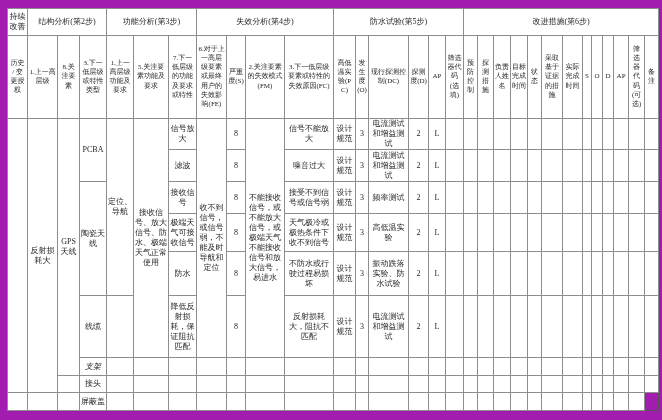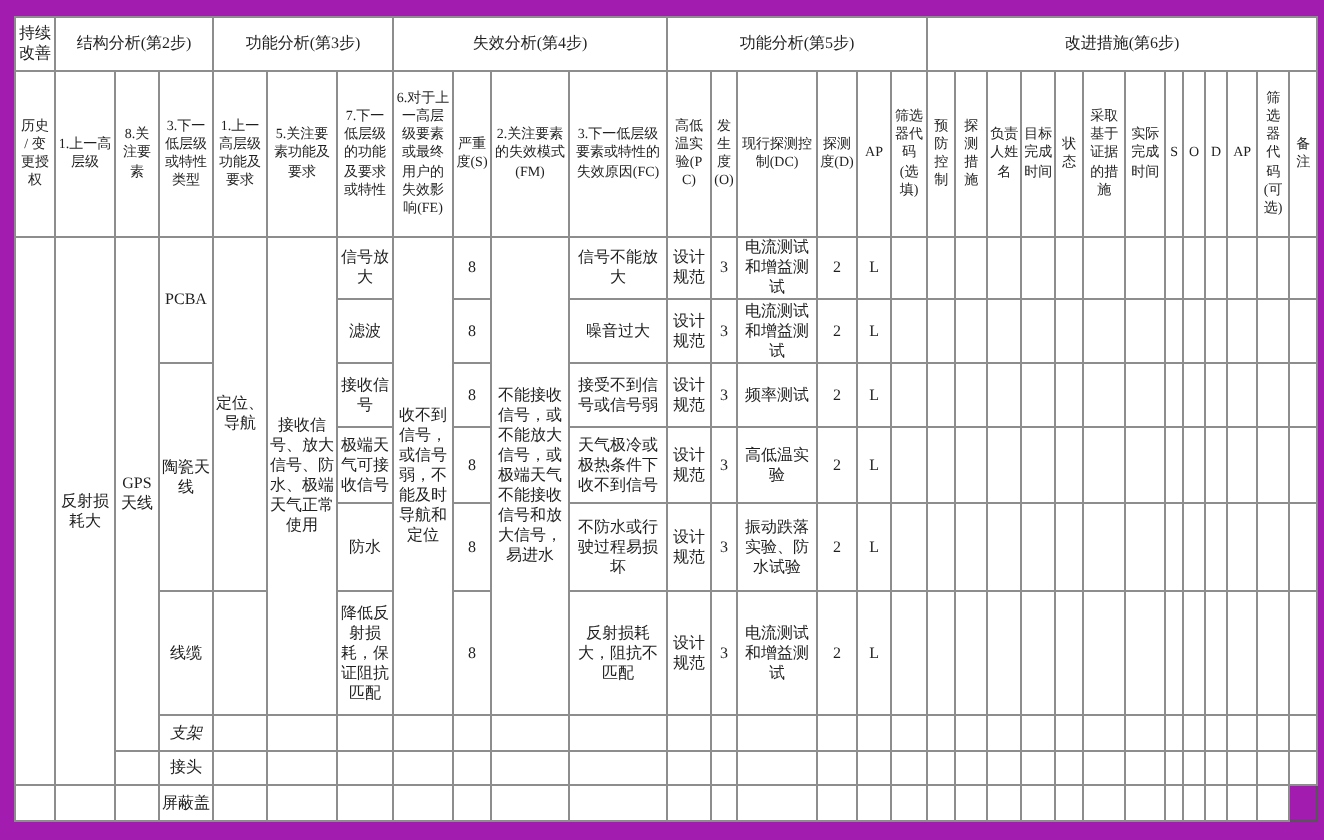--- a/index.html
+++ b/index.html
@@ -54,21 +54,21 @@
         <col style="width:16px">
         <col style="width:14px">
 </colgroup>
 
 <tbody>
         <tr class="rg">
   <td>持续改善</td>
   <td colspan="3">结构分析(第2步)</td>
   <td colspan="3">功能分析(第3步)</td>
   <td colspan="4">失效分析(第4步)</td>
-  <td colspan="6">功能分析(第5步)</td>
+  <td colspan="6">防水试验(第5步)</td>
   <td colspan="13">改进措施(第6步)</td>
 </tr>
 
 <tr class="rh">
   <td>历史 / 变更授权</td>
   <td>1.上一高层级</td>
   <td>8.关注要素</td>
   <td>3.下一低层级或特性类型</td>
   <td>1.上一高层级功能及要求</td>
   <td>5.关注要素功能及要求</td>

